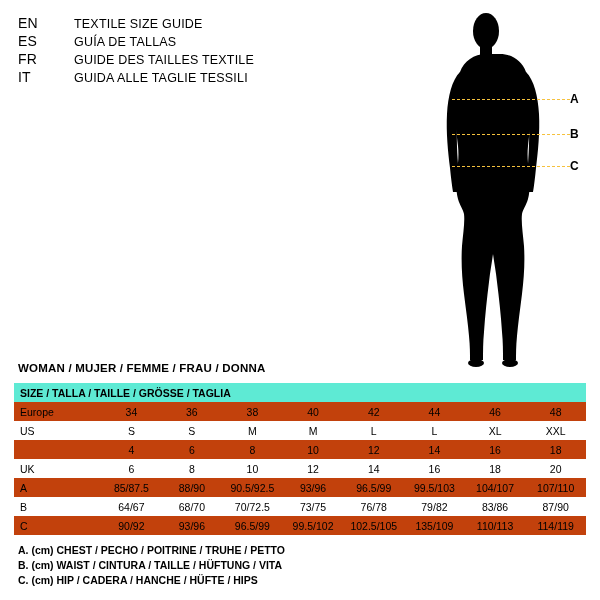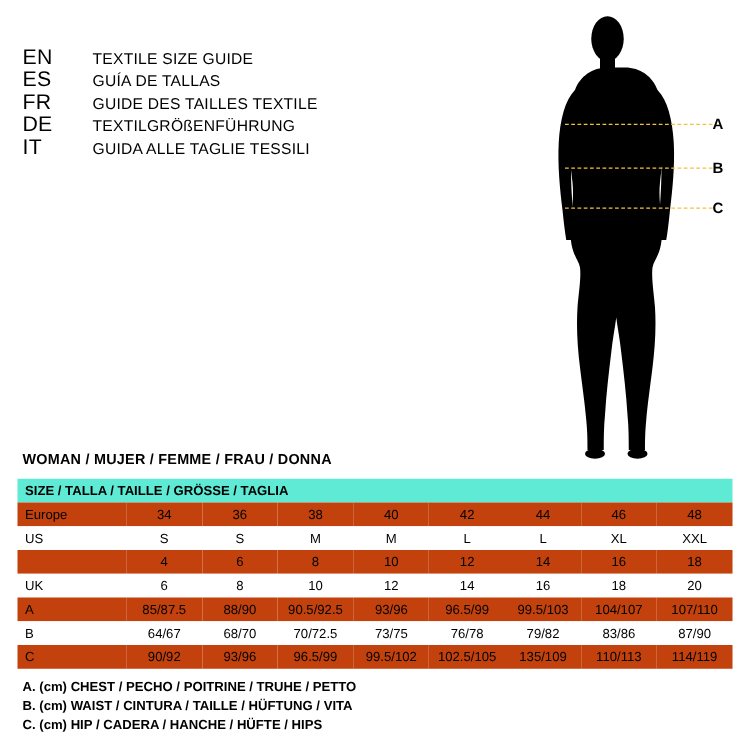--- a/index.html
+++ b/index.html
@@ -30,23 +30,22 @@
     width: 330px;
   }
   .lang-row {
     display: flex;
     align-items: baseline;
     height: 18px;
     line-height: 18px;
   }
   .lang-code {
     width: 36px;
-    font-size: 17px;
+    font-size: 14px;
     letter-spacing: .2px;
-    margin-top: 23px;
   }
   .lang-text {
     font-size: 12.5px;
     letter-spacing: .2px;
     white-space: nowrap;
     margin-left: 20px;
   }
 
   
   .figure-wrap {
@@ -137,24 +136,20 @@
       <span class="lang-code">EN</span>
       <span class="lang-text">TEXTILE SIZE GUIDE</span>
     </div>
     <div class="lang-row">
       <span class="lang-code">ES</span>
       <span class="lang-text">GUÍA DE TALLAS</span>
     </div>
     <div class="lang-row">
       <span class="lang-code">FR</span>
       <span class="lang-text">GUIDE DES TAILLES TEXTILE</span>
-    </div>
-    <div class="lang-row">
-      <span class="lang-code">DE</span>
-      <span class="lang-text">TEXTILGRÖßENFÜHRUNG</span>
     </div>
     <div class="lang-row">
       <span class="lang-code">IT</span>
       <span class="lang-text">GUIDA ALLE TAGLIE TESSILI</span>
     </div>
   </div>
 
   <div class="figure-wrap">
     <svg width="200" height="370" viewBox="0 0 200 370">
       <g fill="#000000">

